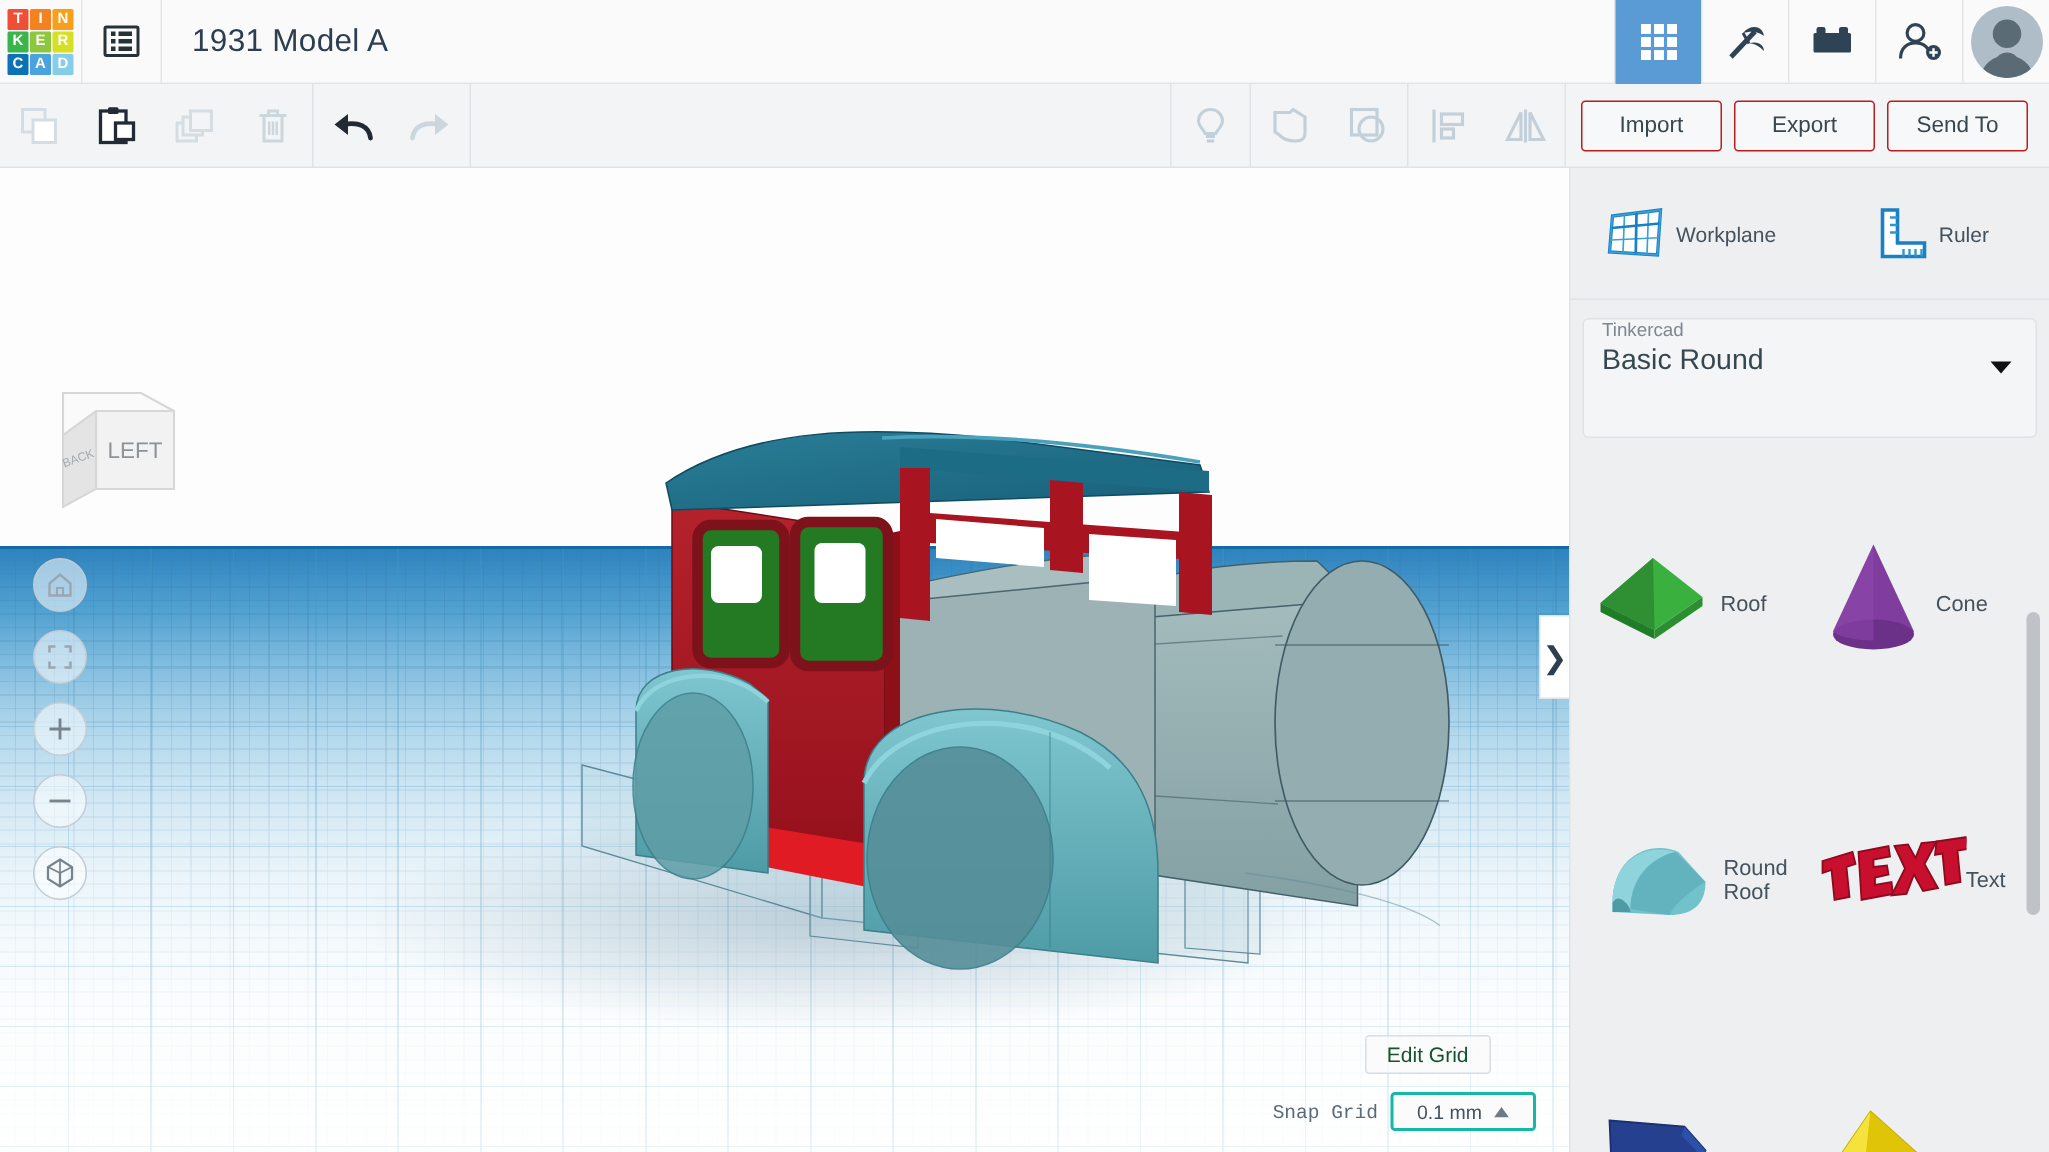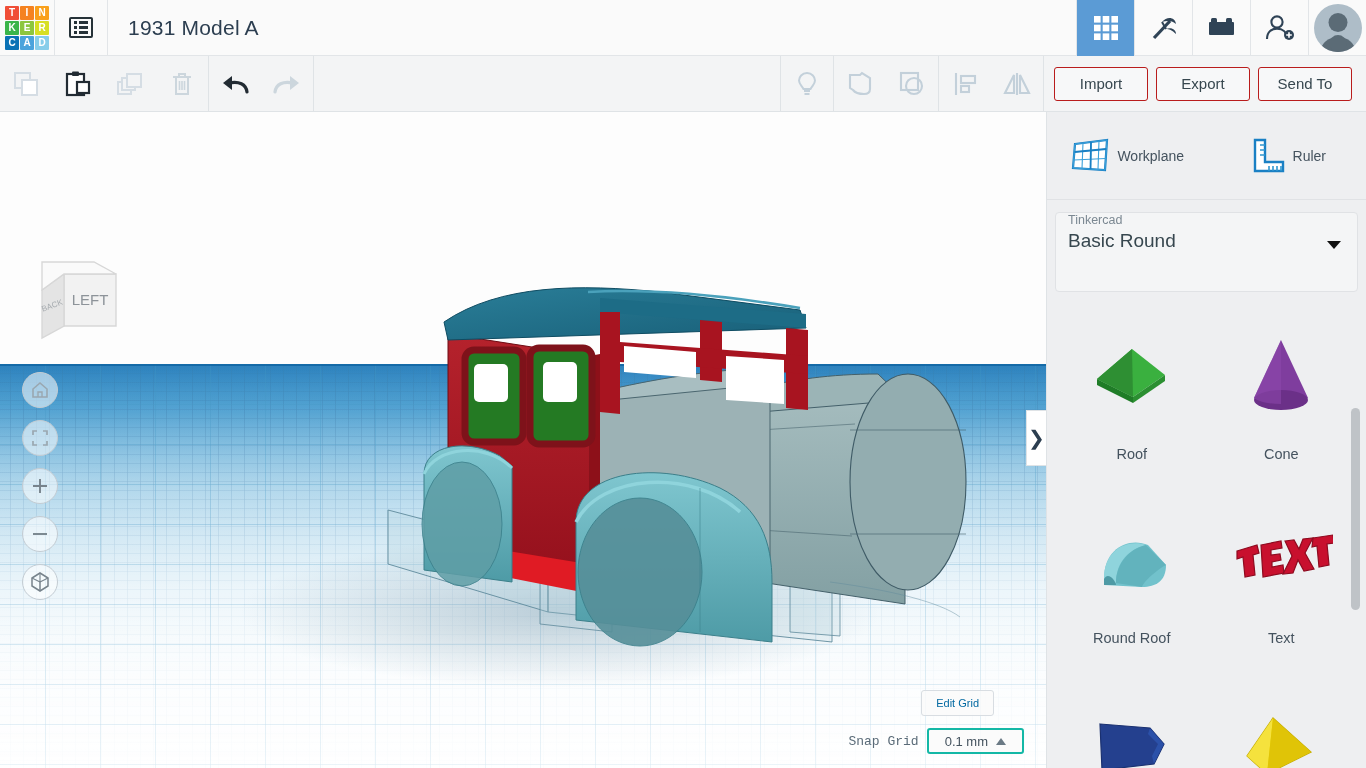--- a/index.html
+++ b/index.html
@@ -196,21 +196,21 @@
     display: flex; align-items: center; justify-content: center;
     font-size: 20px; color: #2c3e50; cursor: pointer;
     font-family: "Liberation Sans", sans-serif;
   }
 
   .edit-grid-btn {
     position: absolute; right: 52px; bottom: 52px;
     height: 26px; padding: 0 14px;
     background: rgba(250,250,250,0.82);
     border: 1px solid #d8dde2; border-radius: 3px;
-    font-size: 11px; color: #0369a1;
+    font-size: 14px; color: #14532d;
     display: flex; align-items: center; justify-content: center;
     cursor: pointer;
   }
   .snap-row {
     position: absolute; right: 22px; bottom: 14px;
     display: flex; align-items: center; gap: 8px;
   }
   .snap-label { font-size: 13px; color: #5a6b78; font-family: Liberation Mono, monospace; }
   .snap-select {
     height: 26px; padding: 0 16px;
@@ -261,21 +261,21 @@
   .shape-grid {
     position: relative;
     margin-top: 22px;
     display: grid;
     grid-template-columns: 1fr 1fr;
     row-gap: 6px;
     padding: 0 10px;
   }
   .shape-cell {
     height: 178px;
-    display: flex; flex-direction: column;
+    display: flex; flex-direction: row;
     align-items: center; justify-content: flex-start;
     cursor: pointer;
   }
   .shape-art { height: 132px; display: flex; align-items: center; justify-content: center; }
   .shape-label { font-size: 14.5px; color: #44525e; }
 
   .panel-scrollbar {
     position: absolute; right: 6px; top: 296px;
     width: 9px; height: 202px;
     background: #bfc3c7; border-radius: 5px;

